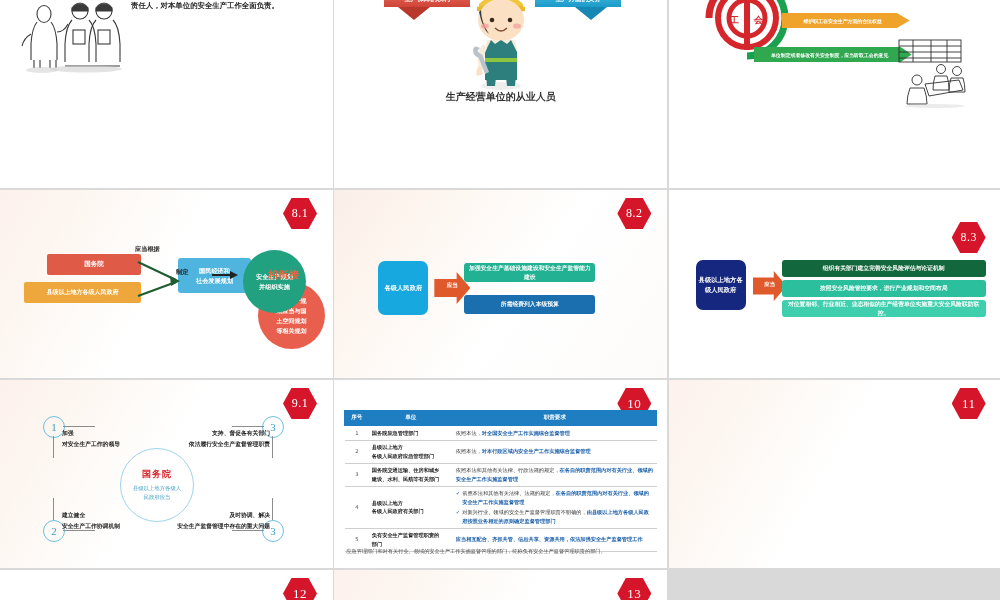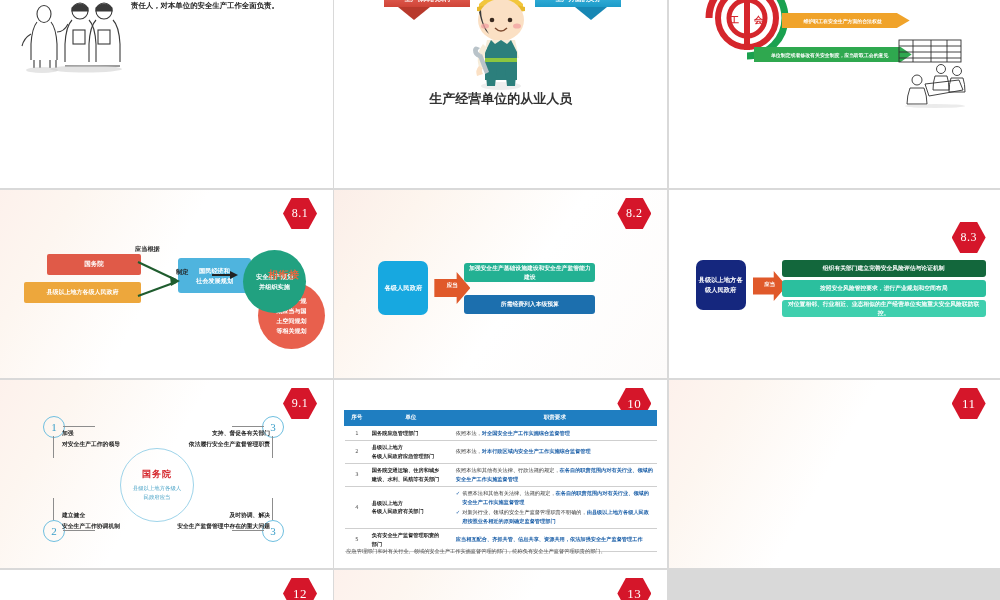--- a/index.html
+++ b/index.html
@@ -39,21 +39,21 @@
   .s1-text{position:absolute;left:123px;top:-14px;width:200px;color:#222;font-size:7.4px;line-height:13px;font-weight:bold;}
   .s1-p{position:relative;padding-left:8px;margin-bottom:11px;}
   .s1-p:before{content:"";position:absolute;left:0;top:1px;width:2.6px;height:11px;background:#c0392b;}
   .s1-img{position:absolute;left:16px;top:-6px;width:110px;height:80px;}
   
   .ribbon{position:absolute;height:15px;color:#fff;font-size:6.5px;font-weight:bold;display:flex;align-items:center;justify-content:center;}
   .rib-l{left:50px;top:-8px;width:86px;background:linear-gradient(#e8685c,#cf4437);}
   .rib-l:after{content:"";position:absolute;left:14px;top:15px;border-left:16px solid transparent;border-right:16px solid transparent;border-top:13px solid #b8392c;}
   .rib-r{right:46px;top:-8px;width:86px;background:linear-gradient(#3fb8e0,#1d9bc9);}
   .rib-r:after{content:"";position:absolute;right:14px;top:15px;border-left:16px solid transparent;border-right:16px solid transparent;border-top:13px solid #1787b4;}
-  .s2-caption{position:absolute;left:0;right:0;top:90px;text-align:center;font-size:13px;color:#333;font-weight:bold;}
+  .s2-caption{position:absolute;left:0;right:0;top:90px;text-align:center;font-size:10px;color:#333;font-weight:bold;}
   
   .box{position:absolute;display:flex;align-items:center;justify-content:center;text-align:center;color:#fff;font-weight:bold;}
   .s81-a{left:47px;top:64px;width:94px;height:21px;background:#e05a48;border-radius:2px;font-size:6.5px;}
   .s81-b{left:24px;top:92px;width:117px;height:21px;background:#eda73c;border-radius:2px;font-size:6px;}
   .s81-c{left:178px;top:68px;width:73px;height:35px;background:#4fb4de;border-radius:3px;font-size:6.2px;line-height:10px;}
   .s81-lbl{position:absolute;font-weight:bold;color:#222;font-size:6.2px;}
   .circ{position:absolute;border-radius:50%;display:flex;align-items:center;justify-content:center;text-align:center;color:#fff;font-weight:bold;}
   .s81-g{left:243px;top:60px;width:63px;height:63px;background:#21a180;font-size:6.2px;line-height:10px;}
   .s81-r{left:258px;top:92px;width:67px;height:67px;background:#e8604d;font-size:6px;line-height:10px;}
   .s81-rel{position:absolute;left:268px;top:78px;color:#e8663f;font-weight:bold;font-size:10px;letter-spacing:.5px;}

